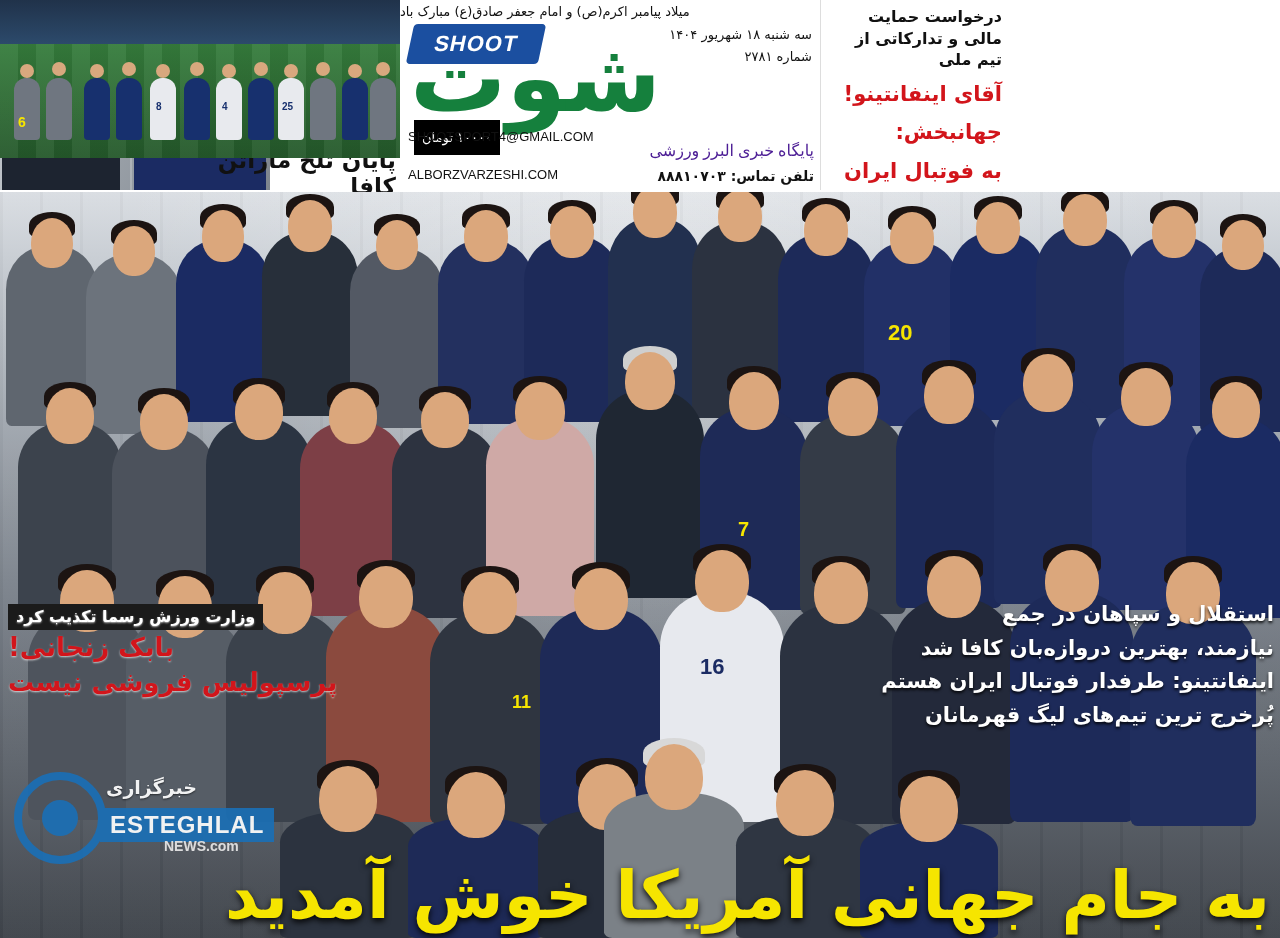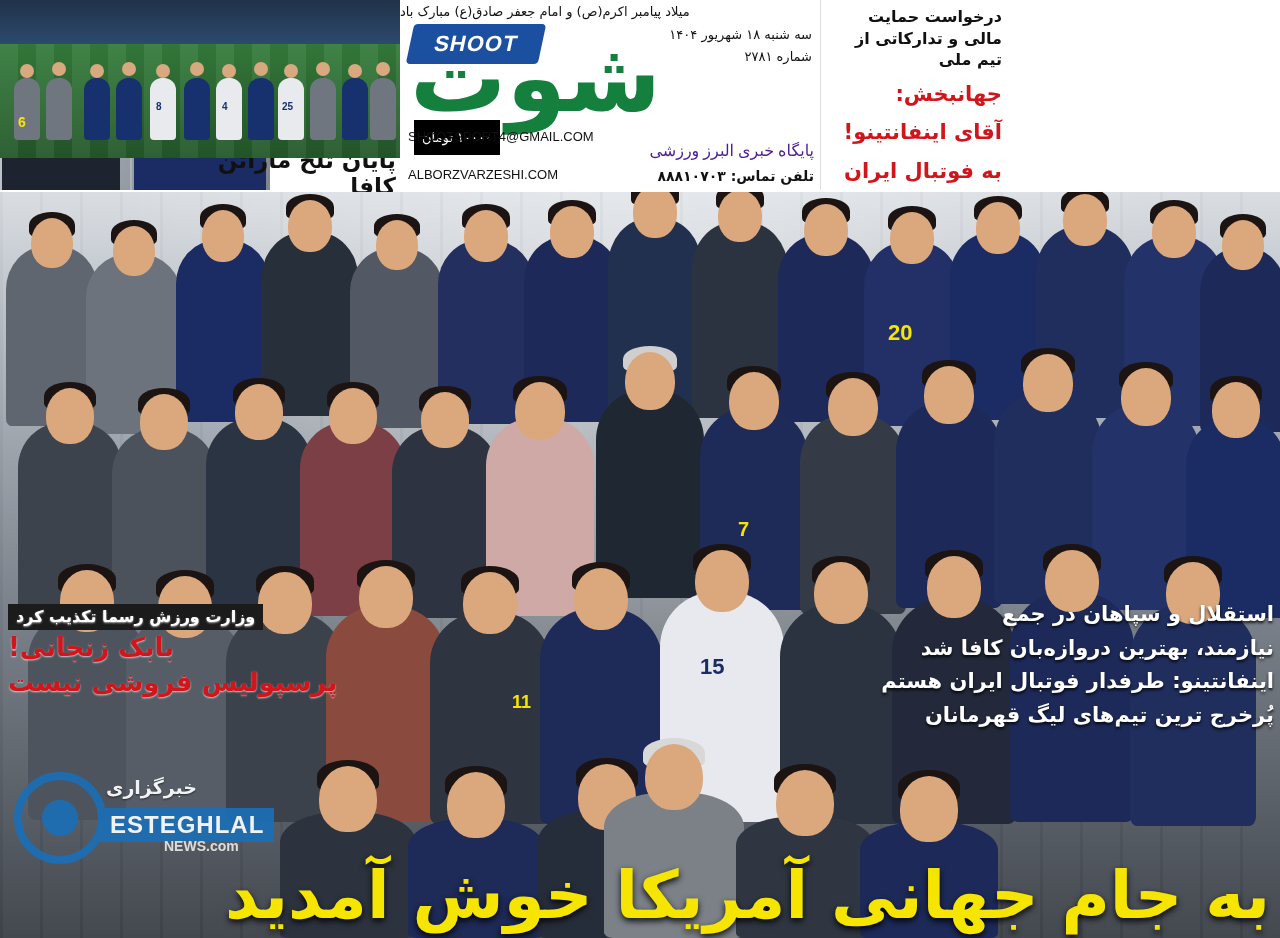--- a/index.html
+++ b/index.html
@@ -401,22 +401,22 @@
       <div class="suit"></div>
       <div class="hair1"></div>
       <div class="head1"></div>
       <div class="shirt2"></div>
       <div class="hair2"></div>
       <div class="head2"></div>
     </div>
 
     <div class="tl-head">
       <div class="tl-kicker">درخواست حمایت مالی و تدارکاتی از تیم ملی</div>
+      <div class="tl-red">آقای اینفانتینو!</div>
       <div class="tl-red">جهانبخش:</div>
-      <div class="tl-red">آقای اینفانتینو!</div>
       <div class="tl-red">به فوتبال ایران کمک کنید</div>
     </div>
 
     <div class="logo-block">
       <div class="logo-top-line">میلاد پیامبر اکرم(ص) و امام جعفر صادق(ع) مبارک باد</div>
       <div class="logo-date">
         <div>سه شنبه ۱۸ شهریور ۱۴۰۴</div>
         <div>شماره ۲۷۸۱</div>
       </div>
       <div class="shoot-word">شوت</div>
@@ -653,21 +653,21 @@
           <div class="hr" style="top:-52px;width:62px;height:32px;"></div>
           <div class="h" style="top:-46px;width:58px;height:66px;"></div>
         </div>
       <div class="person" style="left:860px;top:630px; width:138px; height:116px; background:#1d2a59;">
           <div class="hr" style="top:-52px;width:62px;height:32px;"></div>
           <div class="h" style="top:-46px;width:58px;height:66px;"></div>
         </div>
 
       <div style="position:absolute; left:888px; top:128px; color:#f6e500; font-size:22px; font-weight:bold; font-family:'Liberation Sans',sans-serif;">20</div>
       <div style="position:absolute; left:738px; top:326px; color:#f6e500; font-size:20px; font-weight:bold; font-family:'Liberation Sans',sans-serif;">7</div>
-      <div style="position:absolute; left:700px; top:462px; color:#1b2b63; font-size:22px; font-weight:bold; font-family:'Liberation Sans',sans-serif;">15</div>
+      <div style="position:absolute; left:700px; top:462px; color:#1b2b63; font-size:22px; font-weight:bold; font-family:'Liberation Sans',sans-serif;">16</div>
       <div style="position:absolute; left:512px; top:500px; color:#f6e500; font-size:18px; font-weight:bold; font-family:'Liberation Sans',sans-serif;">11</div>
     </div>
 
     <div class="left-block">
       <div class="lb-line small" style="background:#1b1b1b; color:#fff; padding:2px 8px;">وزارت ورزش رسما تکذیب کرد</div>
       <div class="lb-line">بابک زنجانی!</div>
       <div class="lb-line">پرسپولیس فروشی نیست</div>
     </div>
 
     <div class="right-block">

